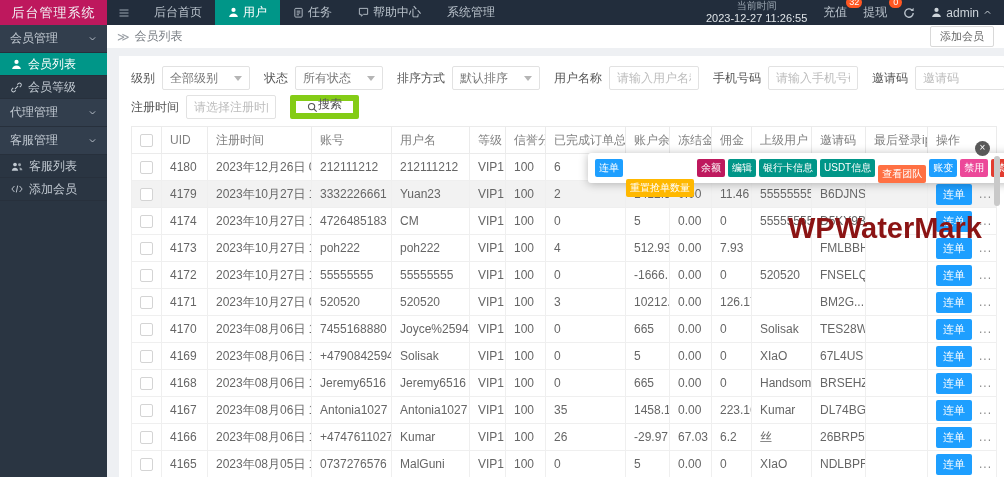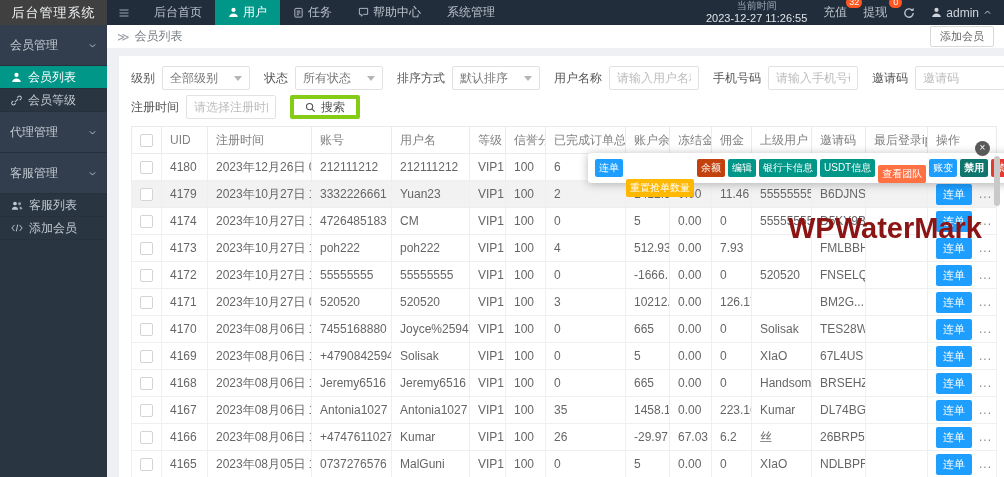--- a/index.html
+++ b/index.html
@@ -2,36 +2,36 @@
 <html><head>
 <meta charset="utf-8">
 <style>
 *{box-sizing:border-box;margin:0;padding:0}
 html,body{width:1004px;height:477px;overflow:hidden}
 body{font-family:"Liberation Sans",sans-serif;background:#eef0f3;font-size:12px}
 .screen{position:relative;width:1004px;height:477px;overflow:hidden;background:#eef0f3}
 
 
 .topbar{position:absolute;top:0;left:0;right:0;height:25px;background:#222d3c;color:#b9c2cb;display:flex;align-items:stretch;z-index:20}
-.logo{width:107px;background:#404040;color:#f2f4f6;display:flex;align-items:center;justify-content:center;font-size:13px;letter-spacing:1px;flex:0 0 107px}
+.logo{width:107px;background:#be185d;color:#f2f4f6;display:flex;align-items:center;justify-content:center;font-size:13px;letter-spacing:1px;flex:0 0 107px}
 .hamburger{width:34px;display:flex;align-items:center;justify-content:center;color:#9aa5b0;cursor:pointer}
 .topnav{display:flex;align-items:stretch}
 .nav-item{display:flex;align-items:center;gap:4px;padding:0 13px;cursor:pointer;white-space:nowrap}
 .nav-item.active{background:#009688;color:#fff}
 .topbar-right{margin-left:auto;display:flex;align-items:center;gap:16px;padding-right:12px}
 .time-box{text-align:center;line-height:1.15;font-size:10px;color:#9aa5b0}
 .time-box .tv{font-size:11px;color:#dfe4e8;white-space:nowrap}
 .top-link{position:relative;cursor:pointer;white-space:nowrap}
 .badge{position:absolute;top:-7px;right:-15px;background:#ff5722;color:#fff;border-radius:8px;font-size:9px;line-height:11px;min-width:13px;height:11px;padding:0 3px;text-align:center}
 .refresh-btn{cursor:pointer;display:flex;align-items:center}
 .admin-box{display:flex;align-items:center;gap:4px;cursor:pointer;color:#cdd4da}
 
 
 .sidebar{position:absolute;top:25px;left:0;bottom:0;width:107px;background:#2a3542;color:#c2cad2;z-index:15}
-.side-group{height:41px;display:flex;align-items:center;justify-content:space-between;padding:0 10px;background:#323e4d;border-bottom:1px solid #27303c;cursor:pointer}
+.side-group{height:28px;display:flex;align-items:center;justify-content:space-between;padding:0 10px;background:#323e4d;border-bottom:1px solid #27303c;cursor:pointer}
 .side-item{height:23px;display:flex;align-items:center;gap:6px;padding:0 11px;background:#2a3542;cursor:pointer;border-bottom:1px solid #27303c;white-space:nowrap}
 .side-item.active{background:#009688;color:#fff}
 .side-item .icon{color:inherit}
 
 
 .crumbbar{position:absolute;top:25px;left:107px;right:0;height:23px;background:#fff;display:flex;align-items:center;padding:0 10px;color:#7a7f85;z-index:10}
 .crumb-prefix{color:#9a9fa5;margin-right:5px}
 .add-btn{margin-left:auto;background:#fff;border:1px solid #d9d9d9;border-radius:2px;color:#666;font-size:11px;padding:2px 9px;cursor:pointer}
 
 
@@ -39,21 +39,21 @@
 .card{background:#fff;height:100%;padding:10px 12px 8px 12px}
 
 
 .frow{display:flex;align-items:center;height:24px;margin-bottom:5px;gap:14px}
 .fgroup{display:flex;align-items:center;gap:7px}
 .flabel{color:#555;white-space:nowrap}
 .sel{width:88px;height:24px;border:1px solid #e2e2e2;border-radius:2px;background:#fff;display:flex;align-items:center;justify-content:space-between;padding:0 7px;color:#777;cursor:pointer}
 .caret{width:0;height:0;border-left:4px solid transparent;border-right:4px solid transparent;border-top:5px solid #b5b5b5}
 .inp{width:90px;height:24px;border:1px solid #e2e2e2;border-radius:2px;padding:0 7px;color:#666;font-size:12px;font-family:inherit;outline:none}
 .inp::placeholder{color:#bdbdbd}
-.search-btn{display:flex;align-items:center;gap:5px;height:24px;padding:0 11px;background:#fff;border:4px solid #84cc16;border-radius:2px;color:#555;font-size:12px;cursor:pointer}
+.search-btn{display:flex;align-items:flex-end;height:24px;padding:0 11px;background:#fff;border:6px solid #84cc16;border-radius:2px;color:#555;font-size:12px;cursor:pointer}
 
 
 table{border-collapse:collapse;table-layout:fixed;width:865px;margin-top:7px;color:#666}
 th{height:27px;font-weight:normal;color:#808080;text-align:left;padding:0 8px;border:1px solid #ebebeb;white-space:nowrap;overflow:hidden;background:#fff}
 td{height:27px;padding:0 8px;border:1px solid #efefef;white-space:nowrap;overflow:hidden;background:#fff}
 tr.selected td{background:#f2f2f2}
 .checkbox{display:inline-block;width:13px;height:13px;border:1px solid #d4d4d4;border-radius:2px;background:#fff;vertical-align:middle;cursor:pointer}
 .acts{display:flex;align-items:center;gap:7px}
 .liandan{background:#1E9FFF;color:#fff;border:none;border-radius:2px;font-size:11px;padding:3px 7px;cursor:pointer;font-family:inherit}
 .more{color:#8a8a8a;letter-spacing:1px;cursor:pointer}
@@ -571,25 +571,25 @@
               </td>
             </tr>
           </tbody>
       </table>
     </div>
   </div>
 
   <div class="action-popup" id="action-popup">
       <button class="pbtn" style="background: rgb(30, 159, 255);">连单</button>
       <button class="pbtn" style="background: rgb(255, 184, 0); margin-top: 40px;">重置抢单数量</button>
-      <button class="pbtn" style="background: #c2410c;">余额</button>
+      <button class="pbtn" style="background: #be185d;">余额</button>
       <button class="pbtn" style="background: rgb(0, 150, 136);">编辑</button>
       <button class="pbtn" style="background: rgb(0, 150, 136);">银行卡信息</button>
       <button class="pbtn" style="background: rgb(0, 150, 136);">USDT信息</button>
       <button class="pbtn" style="background: rgb(255, 112, 67); margin-top: 12px;">查看团队</button>
       <button class="pbtn" style="background: rgb(30, 159, 255);">账变</button>
-      <button class="pbtn" style="background: #0f766e; font-weight: bold;">禁用</button>
+      <button class="pbtn" style="background: #ec4899;">禁用</button>
       <button class="pbtn" style="background: rgb(226, 60, 48);">禁止抢单</button>
     </div>
   <div class="popup-close">×</div>
   <div class="watermark" style="color: rgb(139, 20, 20);">WPWaterMark</div>
   <div class="vscroll"></div>
 </div>
 
 </body></html>

